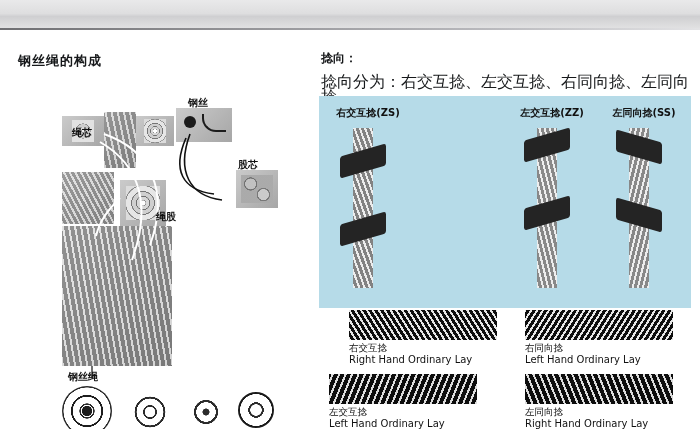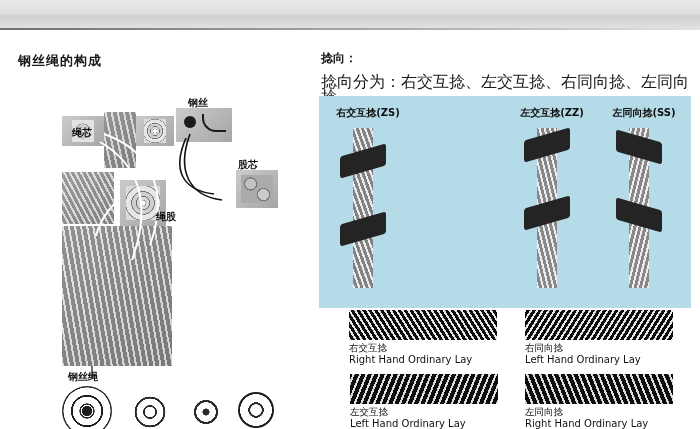--- a/index.html
+++ b/index.html
@@ -123,21 +123,21 @@
     background: #555;
   }
   .sample .cn {
     position: absolute; left: 0; top: 32px; font-size: 9.5px; color: #111; white-space: nowrap;
   }
   .sample .en {
     position: absolute; left: 0; top: 44px; font-size: 10px; color: #111; white-space: nowrap;
   }
   #smp1 { left: 349px; top: 310px; }
   #smp2 { left: 525px; top: 310px; }
-  #smp3 { left: 350px; top: 374px; border-radius: 9px; }
+  #smp3 { left: 329px; top: 374px; border-radius: 9px; }
   #smp4 { left: 525px; top: 374px; }
 </style>
 </head>
 <body>
 
 <div id="title-bar">
   <div class="rule"></div>
 </div>
 
 <div id="left-panel">

